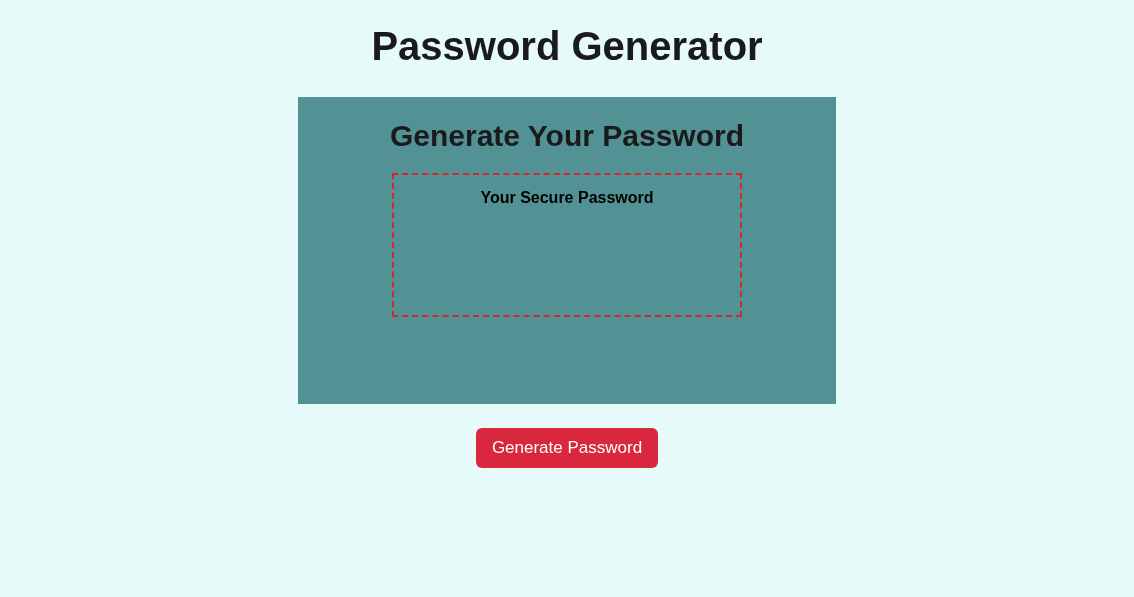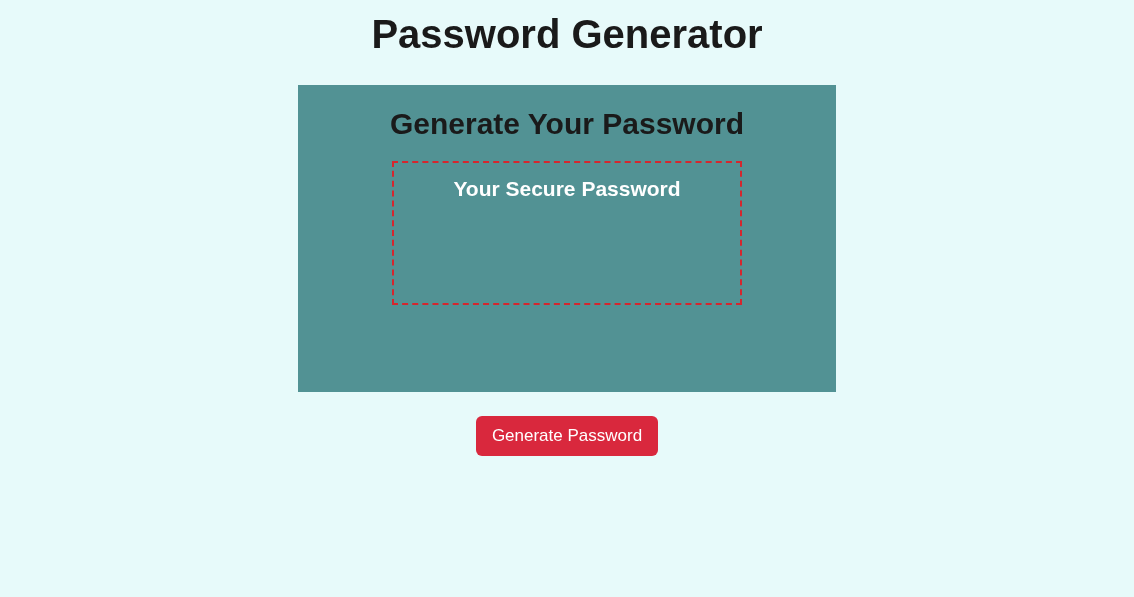--- a/index.html
+++ b/index.html
@@ -13,21 +13,21 @@
       width: 1134px;
       height: 597px;
       display: flex;
       flex-direction: column;
       align-items: center;
     }
     .page-title {
       font-size: 40px;
       font-weight: 700;
       color: #1a1a1a;
-      margin-top: 12px;
+      margin-top: 24px;
       margin-bottom: 28px;
     }
     .card {
       background-color: #529294;
       width: 538px;
       height: 307px;
       display: flex;
       flex-direction: column;
       align-items: center;
       padding-top: 22px;
@@ -40,23 +40,23 @@
     }
     .password-box {
       border: 2px dashed #d5262e;
       width: 350px;
       height: 144px;
       display: flex;
       justify-content: center;
       padding-top: 14px;
     }
     .password-label {
-      font-size: 21px;
+      font-size: 16px;
       font-weight: 600;
-      color: #ffffff;
+      color: #000000;
     }
     .generate-button {
       background-color: #d9283d;
       color: #ffffff;
       border: none;
       border-radius: 6px;
       font-size: 17px;
       font-weight: 400;
       padding: 10px 16px;
       margin-top: 24px;

